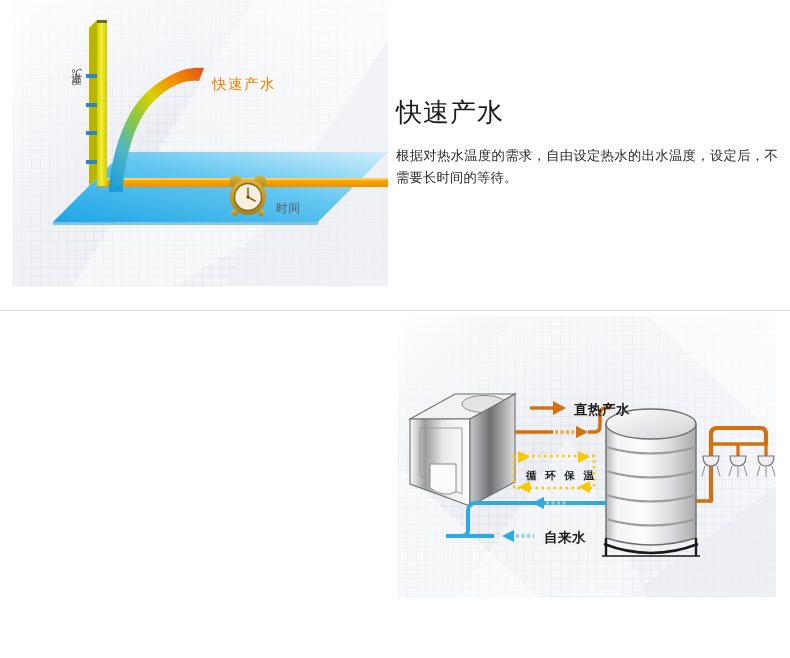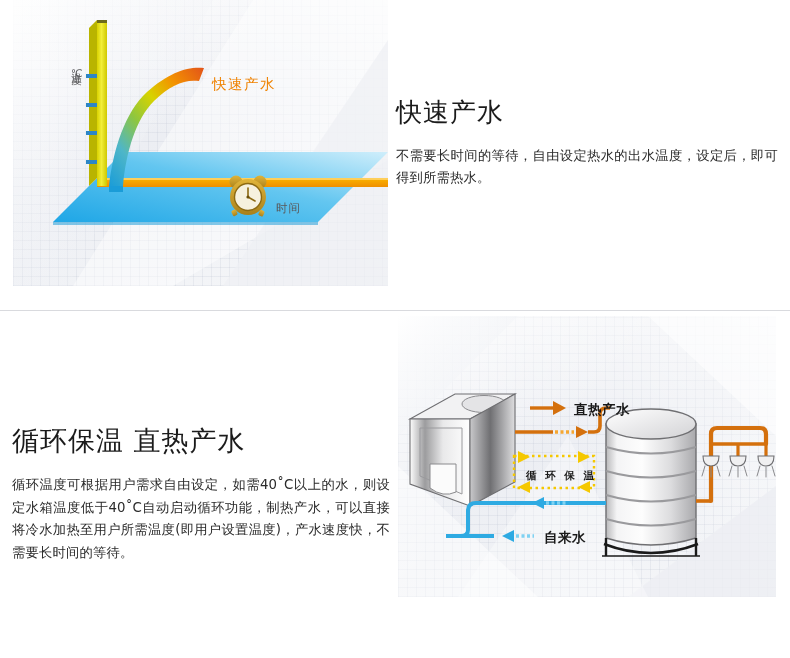--- a/index.html
+++ b/index.html
@@ -131,29 +131,25 @@
         <rect x="4" y="33" width="5" height="6" rx="1.5" fill="url(#gClock)" transform="rotate(-25 6 36)"></rect>
         <rect x="31" y="33" width="5" height="6" rx="1.5" fill="url(#gClock)" transform="rotate(25 33 36)"></rect>
       </g>
 
       <text x="263" y="212" fill="#58585a" font-size="11.5" font-family="DejaVu Sans, Liberation Sans, sans-serif" letter-spacing="1">时间</text>
     </svg>
   </div>
 
   <div id="top-text">
     <div class="heading">快速产水</div>
-    <div class="body-copy">不需要长时间的等待，自由设定热水的出水温度，设定后，即可得到所需热水。</div>
+    <div class="body-copy">根据对热水温度的需求，自由设定热水的出水温度，设定后，不需要长时间的等待。</div>
   </div>
 
   <div id="divider"></div>
 
-  <div id="bottom-text">
-    <div class="heading">循环保温 直热产水</div>
-    <div class="body-copy">循环温度可根据用户需求自由设定，如需40˚C以上的水，则设定水箱温度低于40˚C自动启动循环功能，制热产水，可以直接将冷水加热至用户所需温度(即用户设置温度)，产水速度快，不需要长时间的等待。</div>
-  </div>
 
   <div class="panel" id="bottom-panel">
     <svg class="chart" viewBox="0 0 378 281">
       <defs>
         <linearGradient id="gUnitFront" x1="0" y1="0" x2="1" y2="0">
           <stop offset="0%" stop-color="#fdfdfd"></stop>
           <stop offset="25%" stop-color="#9c9c9e"></stop>
           <stop offset="55%" stop-color="#e9e9ea"></stop>
           <stop offset="100%" stop-color="#ffffff"></stop>
         </linearGradient>

